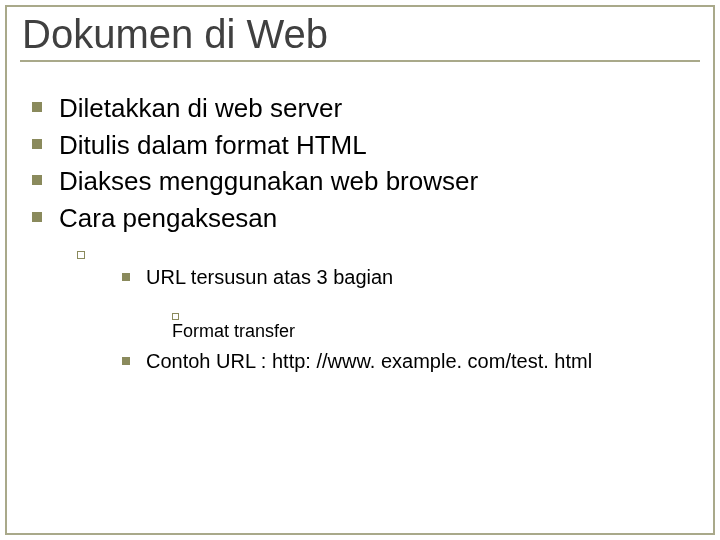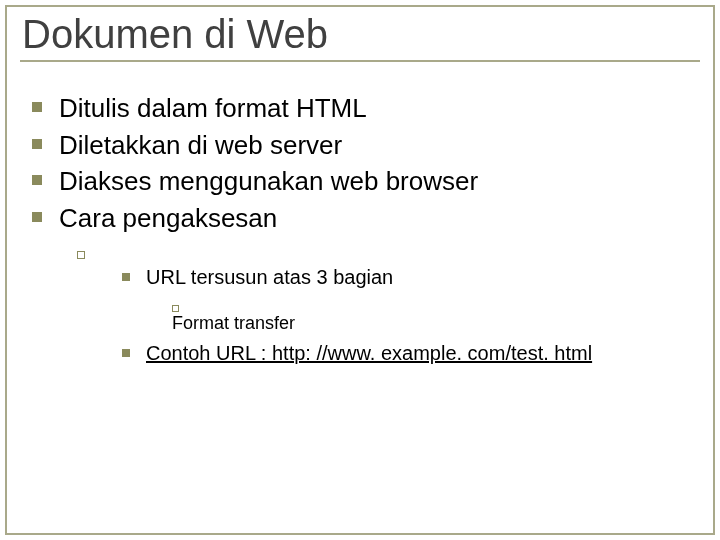--- a/index.html
+++ b/index.html
@@ -68,21 +68,21 @@
       margin-right: 14px;
     }
     .lvl2 > li > .t {
       font-size: 23px;
       line-height: 1.25;
     }
     .lvl3 { margin-left: 100px; margin-top: 6px; }
     .lvl3 > li {
       display: flex;
       align-items: flex-start;
-      margin-bottom: 8px;
+      margin-bottom: 16px;
     }
     .lvl3 > li > .b {
       width: 8px; height: 8px;
       background: #8a8a5c;
       flex-shrink: 0;
       margin-top: 8px;
       margin-right: 16px;
     }
     .lvl3 > li > .t {
       font-size: 20px;
@@ -105,21 +105,20 @@
     }
     .lvl4 > li > .t {
       font-size: 18px;
       line-height: 1.25;
     }
     .lvl3-second { margin-left: 100px; margin-top: 6px; }
     .lvl3-second > li {
       display: flex;
       align-items: flex-start;
       margin-bottom: 3px;
-      text-decoration: underline;
     }
     .lvl3-second > li > .b {
       width: 8px; height: 8px;
       background: #8a8a5c;
       flex-shrink: 0;
       margin-top: 8px;
       margin-right: 16px;
     }
     .lvl3-second > li > .t {
       font-size: 20px;
@@ -131,25 +130,25 @@
 
 <div class="slide-border"></div>
 
 <div class="content">
   <h1 class="title">Dokumen di Web</h1>
   <hr class="title-rule">
 
   <ul class="bullet-list lvl1">
     <li>
       <span class="b"></span>
-      <span class="t">Ditulis dalam format HTML</span>
+      <span class="t">Diletakkan di web server</span>
     </li>
     <li>
       <span class="b"></span>
-      <span class="t">Diletakkan di web server</span>
+      <span class="t">Ditulis dalam format HTML</span>
     </li>
     <li>
       <span class="b"></span>
       <span class="t">Diakses menggunakan web browser</span>
     </li>
     <li>
       <span class="b"></span>
       <span class="t">Cara pengaksesan</span>
     </li>
   </ul>

